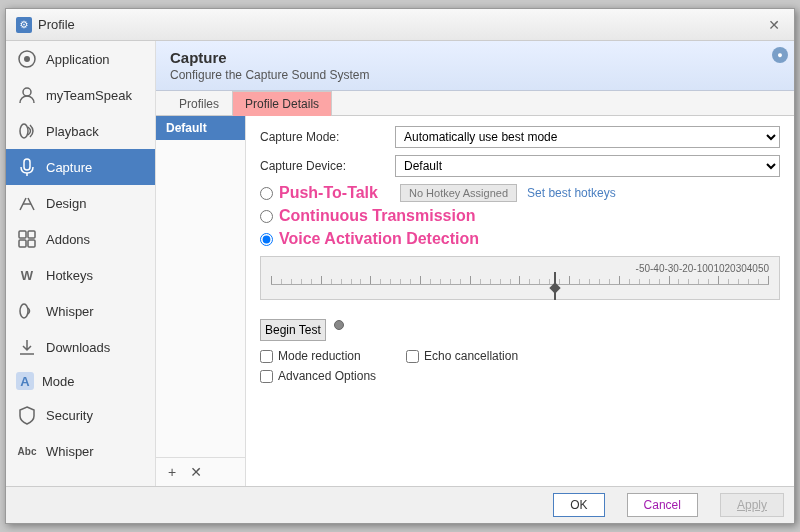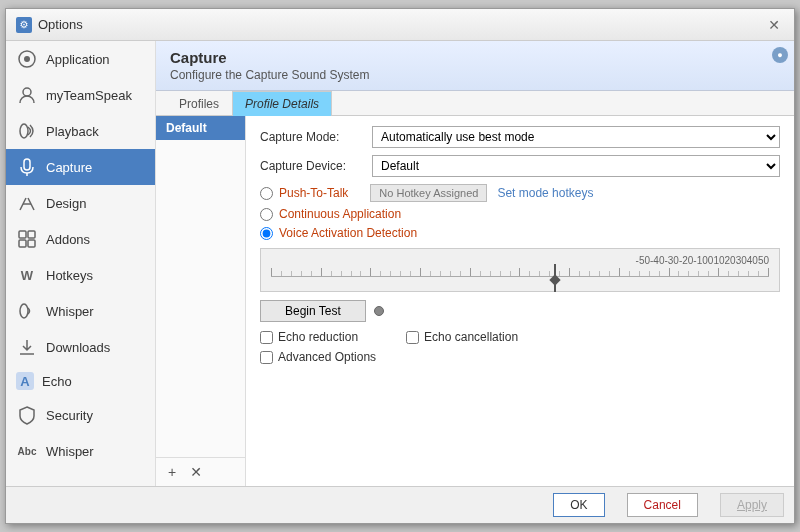--- a/index.html
+++ b/index.html
@@ -146,25 +146,24 @@
       padding: 5px 12px;
       cursor: pointer;
       font-size: 12px;
       color: #555;
       border: 1px solid transparent;
       border-bottom: none;
       margin-bottom: -1px;
       background: transparent;
     }
     .tab.active {
-      background: #7dd3fc;
+      background: #fca5a5;
       border-color: #ccc;
       color: #333;
       font-weight: 500;
-      font-style: italic;
     }
     .panel-body {
       display: flex;
       flex: 1;
       overflow: hidden;
     }
     .profile-item {
       padding: 5px 10px;
       font-size: 12px;
       cursor: pointer;
@@ -185,21 +184,21 @@
     }
     .settings-area {
       flex: 1;
       padding: 10px 14px;
       overflow-y: auto;
     }
     .form-row {
       display: flex;
       align-items: center;
       margin-bottom: 7px;
-      gap: 2px;
+      gap: 25px;
     }
     .form-label {
       font-size: 12px;
       color: #333;
       min-width: 110px;
     }
     .form-select {
       flex: 1;
       font-size: 12px;
       padding: 2px 4px;
@@ -212,21 +211,21 @@
       flex-direction: column;
       gap: 5px;
       margin: 6px 0;
     }
     .radio-row {
       display: flex;
       align-items: center;
       gap: 6px;
     }
     .radio-row input[type=radio] { margin: 0; cursor: pointer; }
-    .radio-label { font-size: 12px; color: #c2410c; }
+    .radio-label { font-size: 16px; color: #ec4899; font-weight: bold; }
     .hotkey-btn {
       background: #e8e8e8;
       border: 1px solid #bbb;
       padding: 2px 8px;
       font-size: 11px;
       color: #777;
       cursor: pointer;
       margin-left: 16px;
     }
     .set-hotkeys-link {
@@ -284,23 +283,24 @@
     }
     .begin-test-row {
       display: flex;
       align-items: center;
       gap: 8px;
       margin: 8px 0;
     }
     .begin-test-btn {
       background: #e8e8e8;
       border: 1px solid #aaa;
-      padding: 3px 24px;
-      font-size: 12px;
-      cursor: pointer;
+      padding: 3px 4px;
+      font-size: 12px;
+      cursor: pointer;
+      margin-top: 11px;
     }
     .indicator {
       width: 10px;
       height: 10px;
       background: #888;
       border-radius: 50%;
       border: 1px solid #666;
     }
     .checkbox-area {
       display: flex;
@@ -329,21 +329,21 @@
       gap: 22px;
     }
     .btn {
       padding: 4px 16px;
       font-size: 12px;
       cursor: pointer;
       border: 1px solid #aaa;
     }
     .btn-default {
       background: white;
-      color: #b91c1c;
+      color: #a21caf;
     }
     .btn-ok {
       background: white;
       color: #333;
       border: 1px solid #4a7fc1;
     }
     .btn-apply {
       background: #e8e8e8;
       color: #aaa;
       border: 1px solid #ccc;
@@ -370,21 +370,21 @@
     }
   </style>
 </head>
 <body>
 
 <div class="window">
 
   <div class="title-bar">
     <div class="title-bar-left">
       <div class="title-icon">⚙</div>
-      <span class="title-text">Options</span>
+      <span class="title-text">Profile</span>
     </div>
     <button class="title-close">✕</button>
   </div>
 
   <div class="content">
 
     <div class="sidebar">
 
       <div class="sidebar-item">
         <span class="sidebar-icon">
@@ -471,21 +471,21 @@
           <svg width="20" height="20" viewBox="0 0 20 20">
               <path d="M10 3 L10 13 M6 9 L10 13 L14 9" fill="none" stroke="#666" stroke-width="1.5"></path>
               <line x1="3" y1="17" x2="17" y2="17" stroke="#666" stroke-width="1.5"></line>
             </svg>
         </span>
         <span>Downloads</span>
       </div>
 
       <div class="sidebar-item">
         <span class="sidebar-icon" style="font-weight:bold;color:#4a7fc1;font-size:13px;background:#c8d8f0;border-radius:3px;width:18px;height:18px;display:flex;align-items:center;justify-content:center;">A</span>
-        <span>Echo</span>
+        <span>Mode</span>
       </div>
 
       <div class="sidebar-item">
         <span class="sidebar-icon">
           <svg width="20" height="20" viewBox="0 0 20 20">
               <path d="M10 2 L17 5 L17 11 Q17 16 10 19 Q3 16 3 11 L3 5 Z" fill="none" stroke="#666" stroke-width="1.5"></path>
             </svg>
         </span>
         <span>Security</span>
       </div>
@@ -541,25 +541,25 @@
             <select class="form-select">
               <option>Default</option>
             </select>
           </div>
 
           <div class="radio-group">
             <div class="radio-row">
               <input type="radio" name="transmit" style="">
               <span class="radio-label">Push-To-Talk</span>
               <button class="hotkey-btn">No Hotkey Assigned</button>
-              <a class="set-hotkeys-link">Set mode hotkeys</a>
+              <a class="set-hotkeys-link">Set best hotkeys</a>
             </div>
             <div class="radio-row">
               <input type="radio" name="transmit" style="">
-              <span class="radio-label">Continuous Application</span>
+              <span class="radio-label">Continuous Transmission</span>
             </div>
             <div class="radio-row">
               <input type="radio" name="transmit" checked="" style="">
               <span class="radio-label">Voice Activation Detection</span>
             </div>
           </div>
 
           <div class="slider-container">
             <div class="slider-track">
               <div class="slider-labels">
@@ -643,21 +643,21 @@
 
           <div class="begin-test-row">
             <button class="begin-test-btn">Begin Test</button>
             <div class="indicator"></div>
           </div>
 
           <div class="checkbox-area">
             <div class="checkbox-col">
               <div class="checkbox-row">
                 <input type="checkbox" style="">
-                <span class="checkbox-label">Echo reduction</span>
+                <span class="checkbox-label">Mode reduction</span>
               </div>
               <div class="checkbox-row">
                 <input type="checkbox" style="">
                 <span class="checkbox-label">Advanced Options</span>
               </div>
             </div>
             <div class="checkbox-col">
               <div class="checkbox-row">
                 <input type="checkbox" style="">
                 <span class="checkbox-label">Echo cancellation</span>

